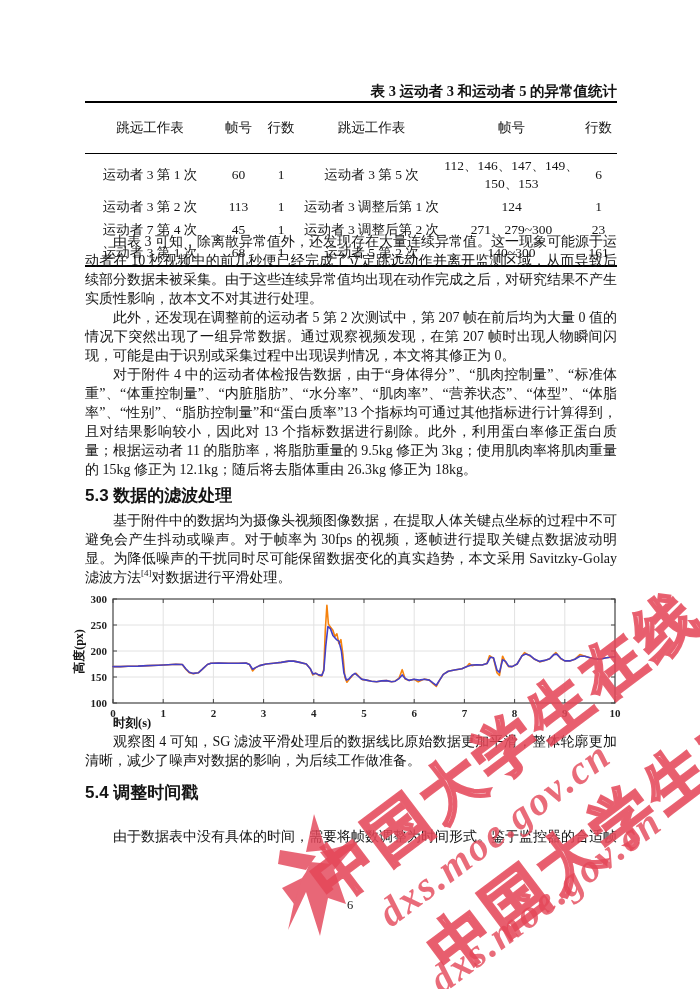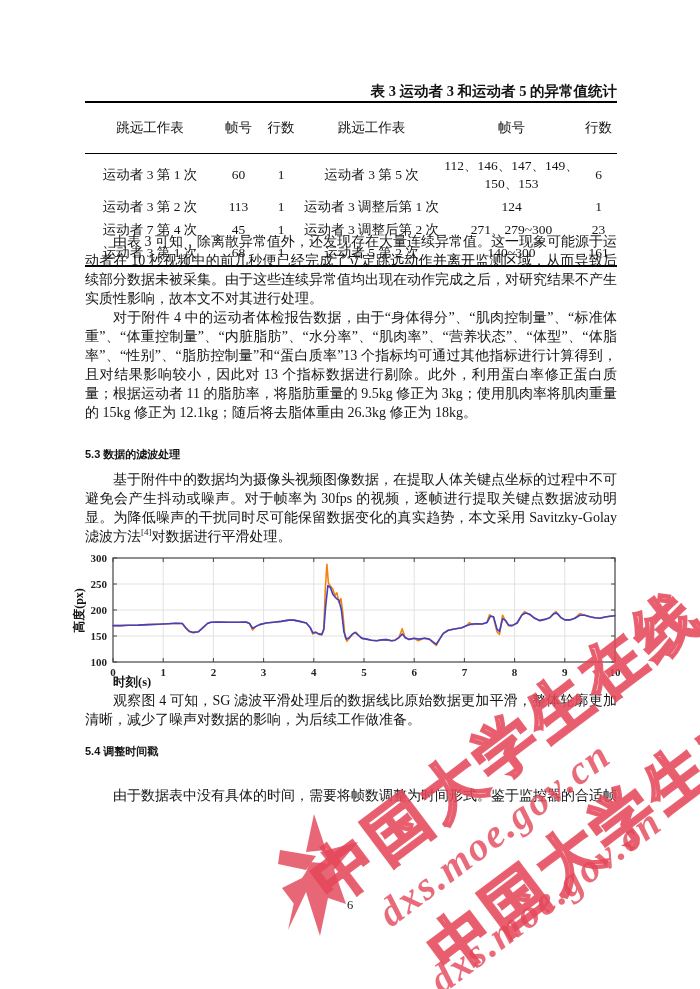--- a/index.html
+++ b/index.html
@@ -19,21 +19,21 @@
     table-layout:fixed;
   }
   table.stat th{border-bottom:1.2px solid #000;font-weight:normal;padding:16px 1px;}
   table.stat td{padding:2.5px 1px;text-align:center;line-height:1.35;}
   table.stat th{text-align:center;}
   .c1{width:130px}.c2{width:47px}.c3{width:38px}.c4{width:143px}.c5{width:137px}.c6{width:37px}
   
   .body-text{position:absolute;left:85px;top:232px;width:532px;font-size:14px;line-height:19px;}
   .body-text p{margin:0;text-indent:2em;text-align:justify;}
   .body-text h3{
-    margin:23px 0 6px 0;font-size:11px;font-weight:bold;
+    margin:7px 0 6px 0;font-size:17px;font-weight:bold;
     font-family:"Liberation Sans","DejaVu Sans",sans-serif;text-indent:0;
   }
   sup{font-size:9px;line-height:0;}
   
   .chart-block{position:relative;width:532px;height:142px;margin-top:3px;}
   .chart-block svg{position:absolute;left:0;top:0;overflow:visible;}
   .axis-x-label{
     position:absolute;left:28px;width:502px;top:124px;
     font-size:12.5px;font-weight:bold;
   }
@@ -126,20 +126,21 @@
       <td>1</td>
       <td>运动者 5 第 2 次</td>
       <td>140~300</td>
       <td>161</td>
     </tr>
   </tbody>
 </table>
 
 <div class="body-text">
   <p>由表 3 可知，除离散异常值外，还发现存在大量连续异常值。这一现象可能源于运动者在 10 秒视频中的前几秒便已经完成了立定跳远动作并离开监测区域，从而导致后续部分数据未被采集。由于这些连续异常值均出现在动作完成之后，对研究结果不产生实质性影响，故本文不对其进行处理。</p>
+  <p>此外，还发现在调整前的运动者 5 第 2 次测试中，第 207 帧在前后均为大量 0 值的情况下突然出现了一组异常数据。通过观察视频发现，在第 207 帧时出现人物瞬间闪现，可能是由于识别或采集过程中出现误判情况，本文将其修正为 0。</p>
   <p>对于附件 4 中的运动者体检报告数据，由于“身体得分”、“肌肉控制量”、“标准体重”、“体重控制量”、“内脏脂肪”、“水分率”、“肌肉率”、“营养状态”、“体型”、“体脂率”、“性别”、“脂肪控制量”和“蛋白质率”13 个指标均可通过其他指标进行计算得到，且对结果影响较小，因此对 13 个指标数据进行剔除。此外，利用蛋白率修正蛋白质量；根据运动者 11 的脂肪率，将脂肪重量的 9.5kg 修正为 3kg；使用肌肉率将肌肉重量的 15kg 修正为 12.1kg；随后将去脂体重由 26.3kg 修正为 18kg。</p>
   <h3>5.3 数据的滤波处理</h3>
   <p><span>基于附件中的数据均为摄像头视频图像数据，在提取人体关键点坐标的过程中不可避免会产生抖动或噪声。对于帧率为 30fps 的视频，逐帧进行提取关键点数据波动明显。为降低噪声的干扰同时尽可能保留数据变化的真实趋势，本文采用 Savitzky-Golay 滤波方法</span><sup>[4]</sup><span>对数据进行平滑处理。</span></p>
 
   <div class="chart-block">
     <svg id="chart-svg" width="532" height="142">
         <line x1="78.2" y1="9" x2="78.2" y2="113" stroke="#e2e2e2" stroke-width="1"></line>
         <line x1="128.4" y1="9" x2="128.4" y2="113" stroke="#e2e2e2" stroke-width="1"></line>
         <line x1="178.6" y1="9" x2="178.6" y2="113" stroke="#e2e2e2" stroke-width="1"></line>
         <line x1="228.8" y1="9" x2="228.8" y2="113" stroke="#e2e2e2" stroke-width="1"></line>

